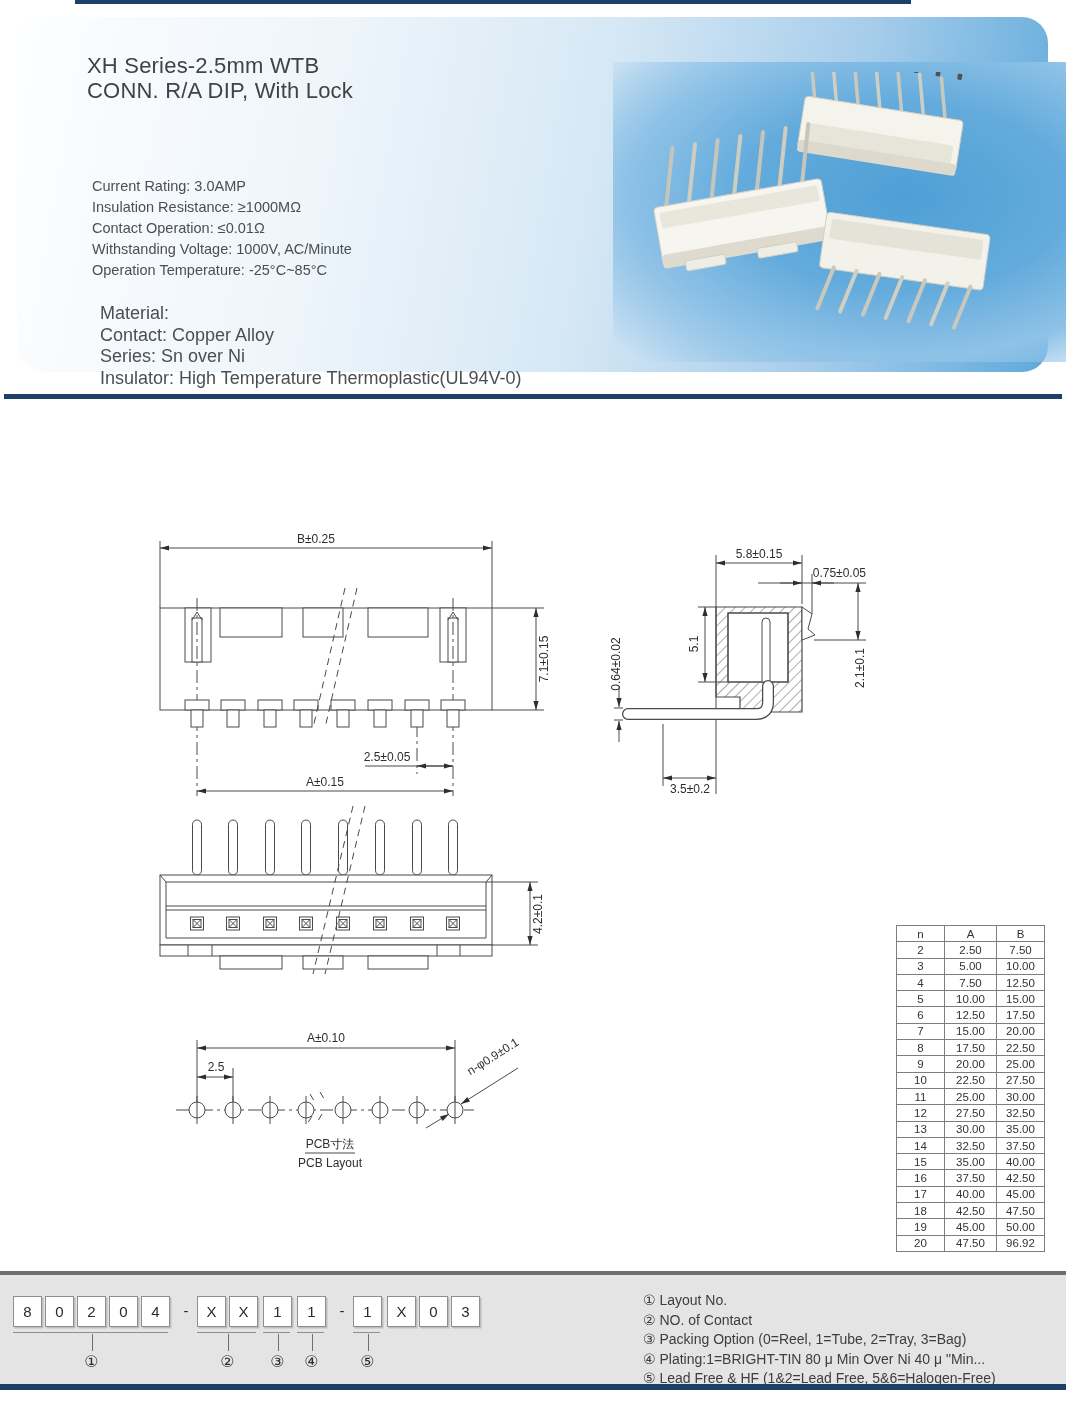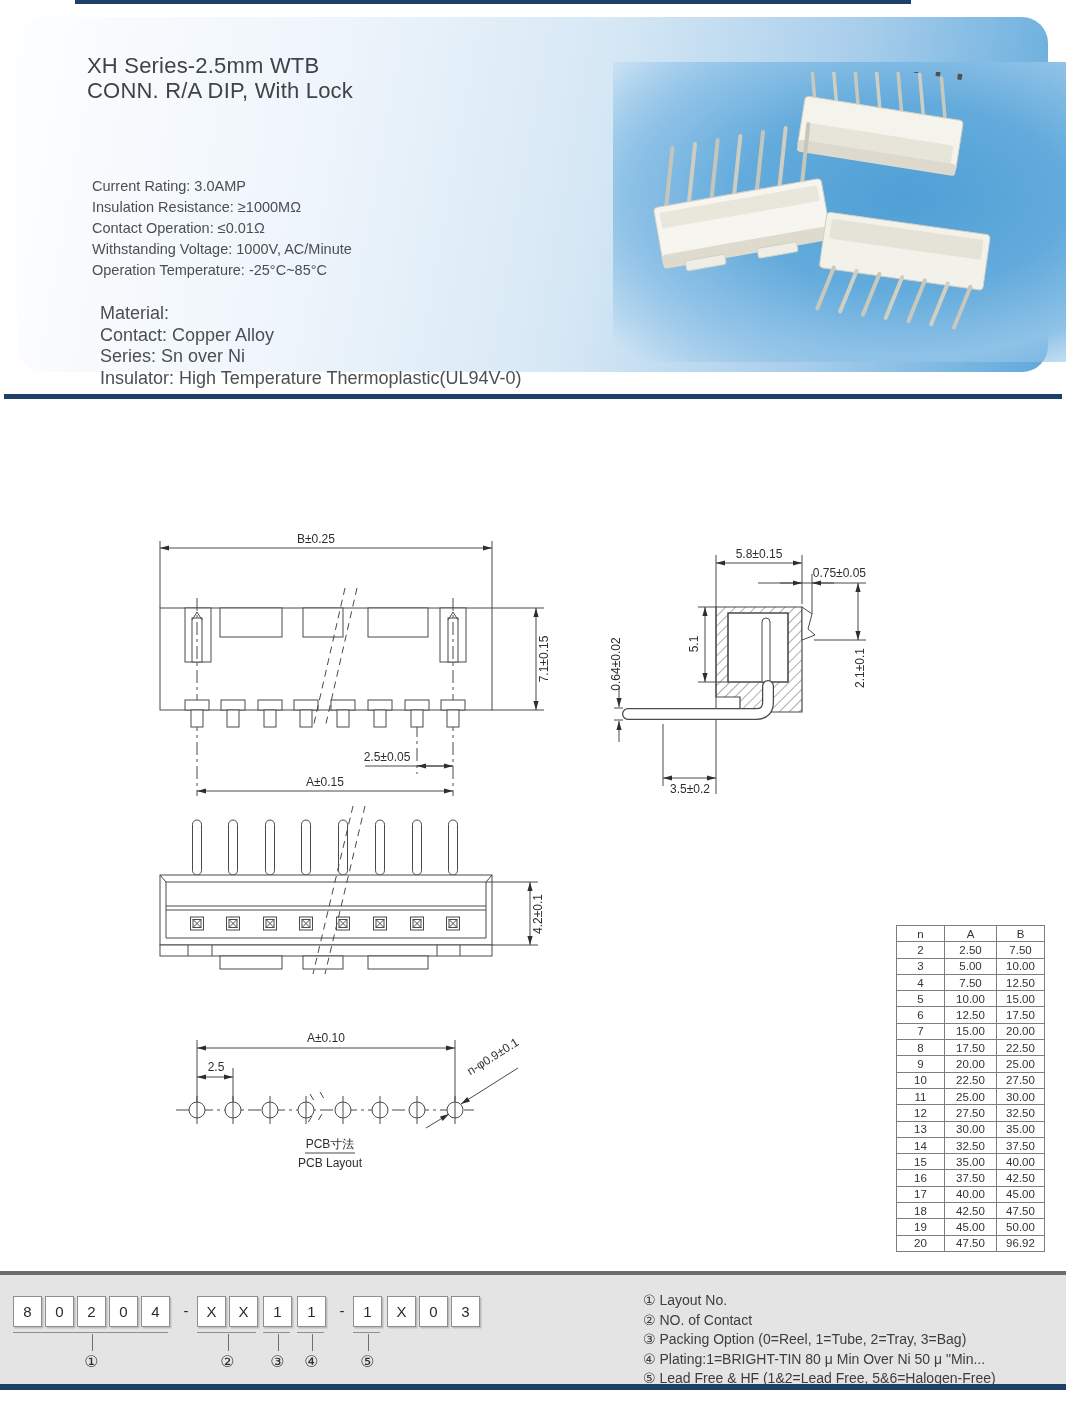--- a/index.html
+++ b/index.html
@@ -556,18 +556,18 @@
           <div class="pn-box">0</div>
           <div class="pn-box">3</div>
         </div>
         <div class="gap5"></div>
       </div>
   </div>
   <div class="abs legend">
       <div>① Layout No.</div>
       <div>② NO. of Contact</div>
       <div>③ Packing Option (0=Reel, 1=Tube, 2=Tray, 3=Bag)</div>
-      <div>④ Plating:1=BRIGHT-TIN 80 μ Min Over Ni 50 μ "Min...</div>
+      <div>④ Plating:1=BRIGHT-TIN 80 μ Min Over Ni 40 μ "Min...</div>
       <div>⑤ Lead Free &amp; HF (1&amp;2=Lead Free, 5&amp;6=Halogen-Free)</div>
     </div>
 
   <div class="abs navy sep-bottom"></div>
 </div>
 
 </body></html>

